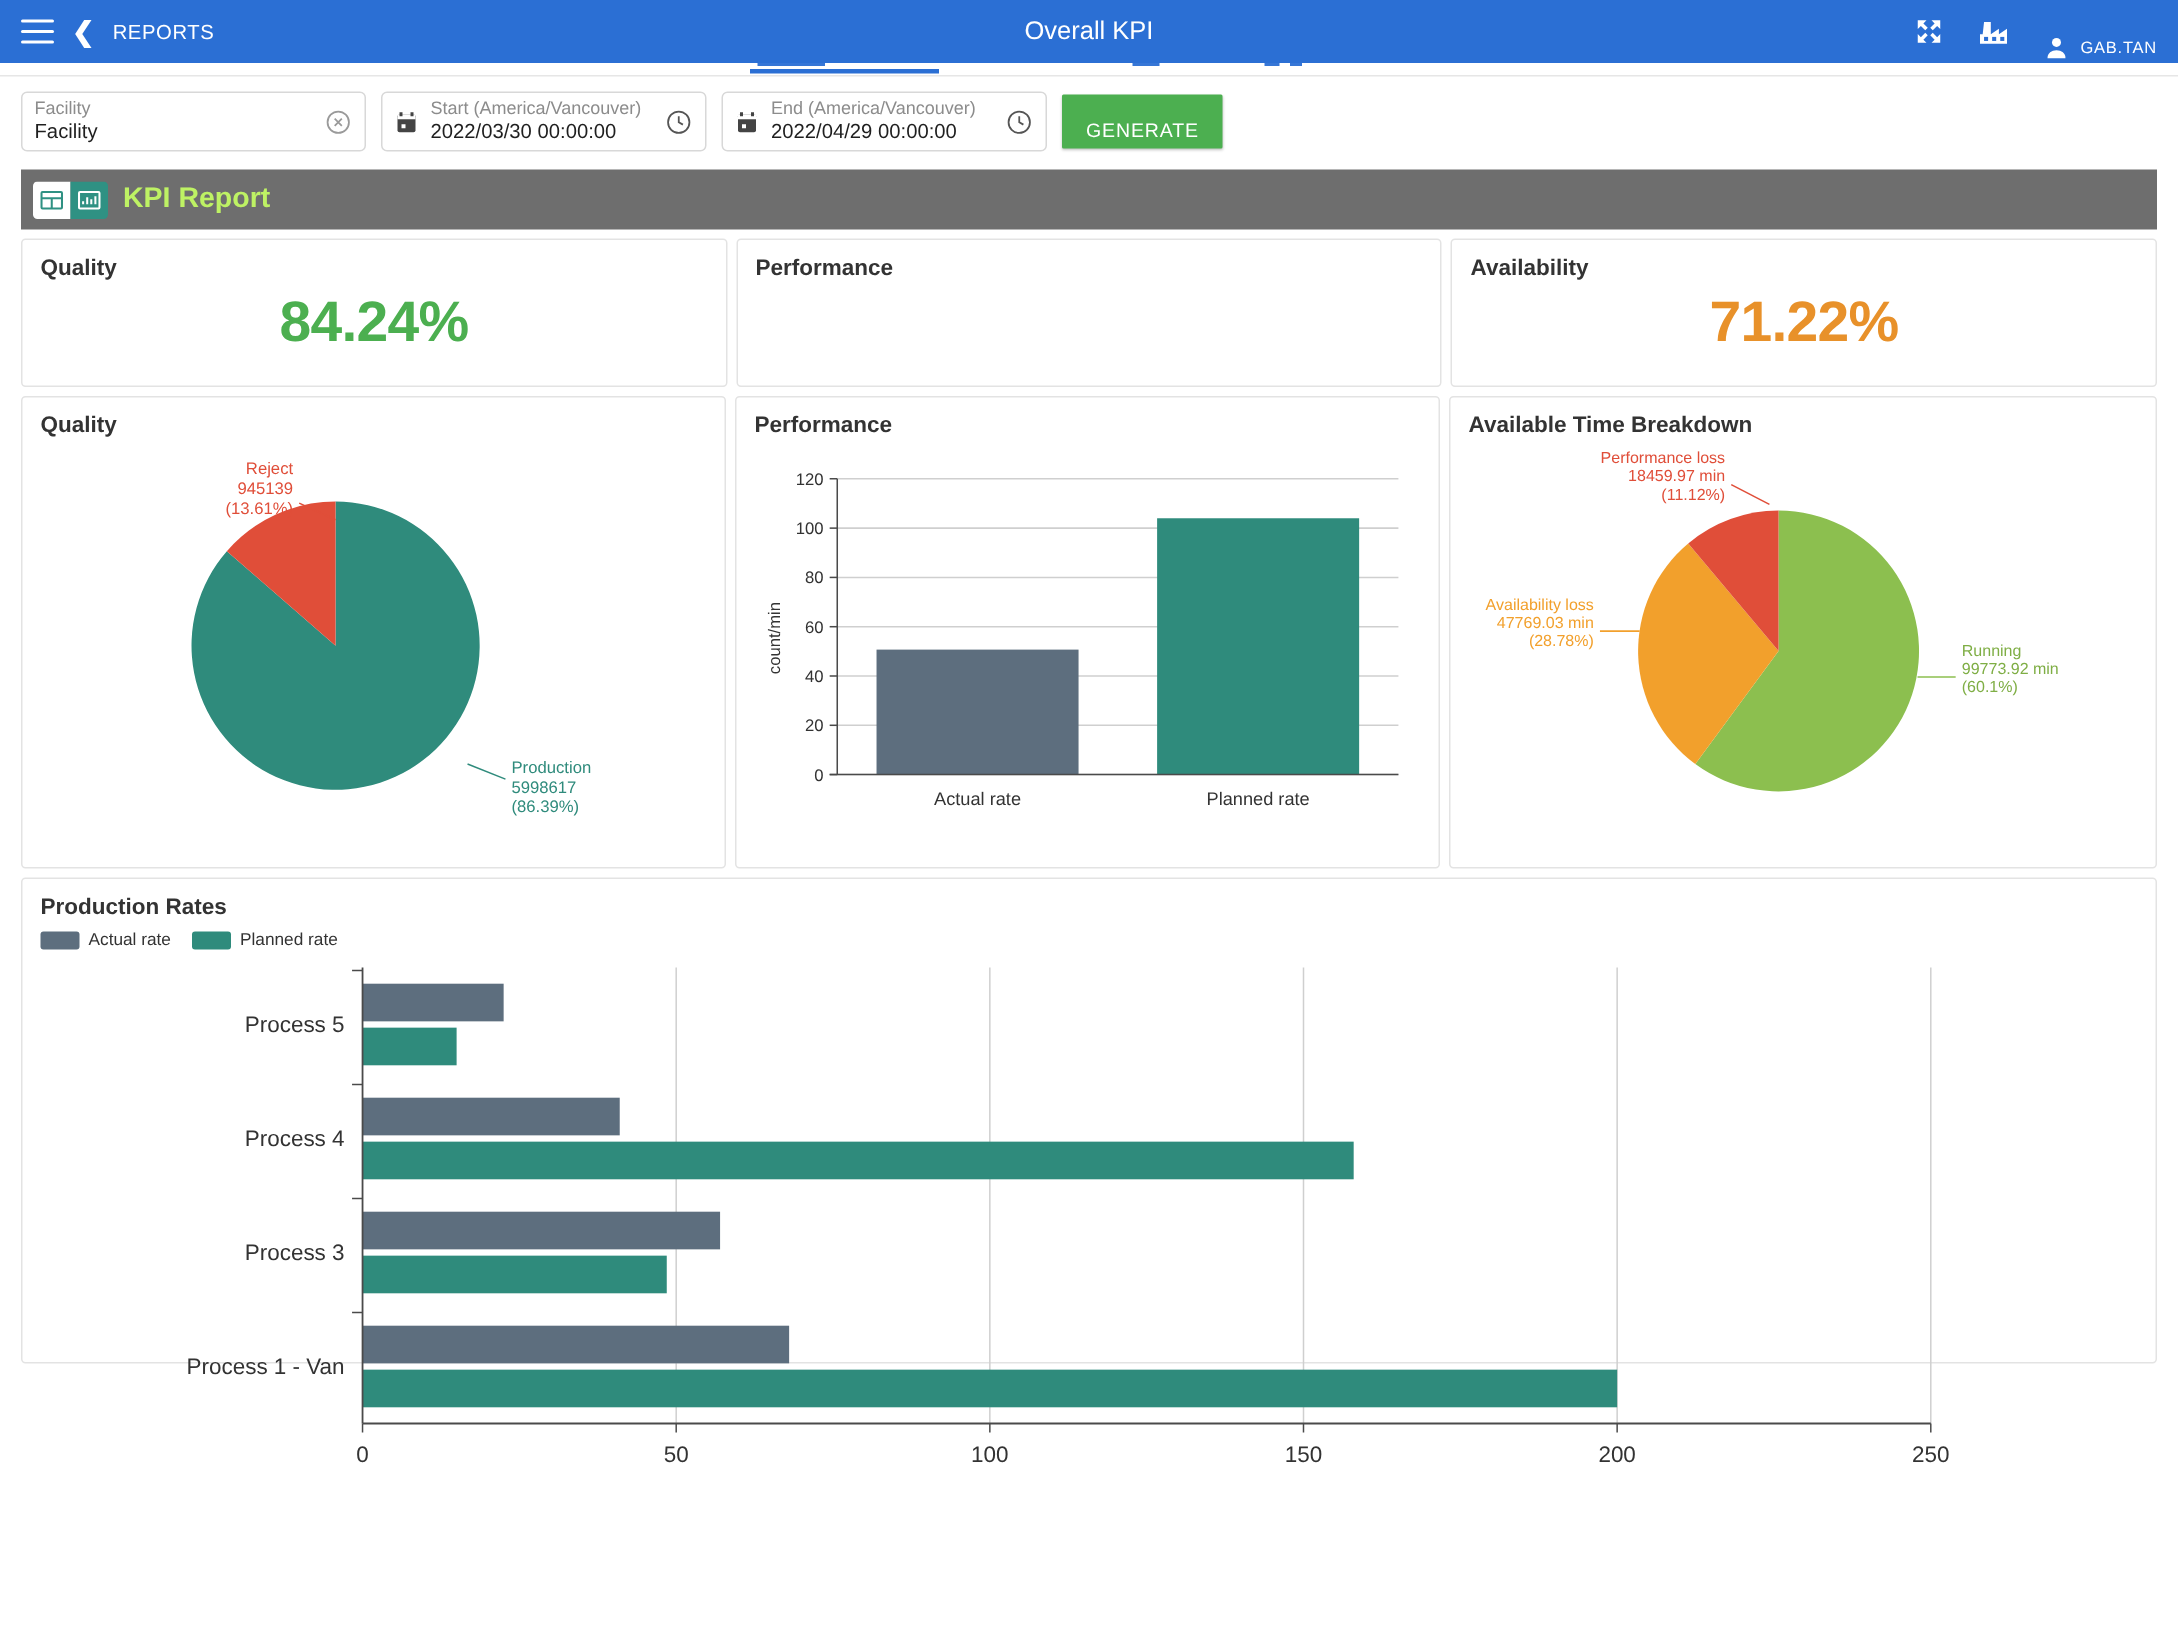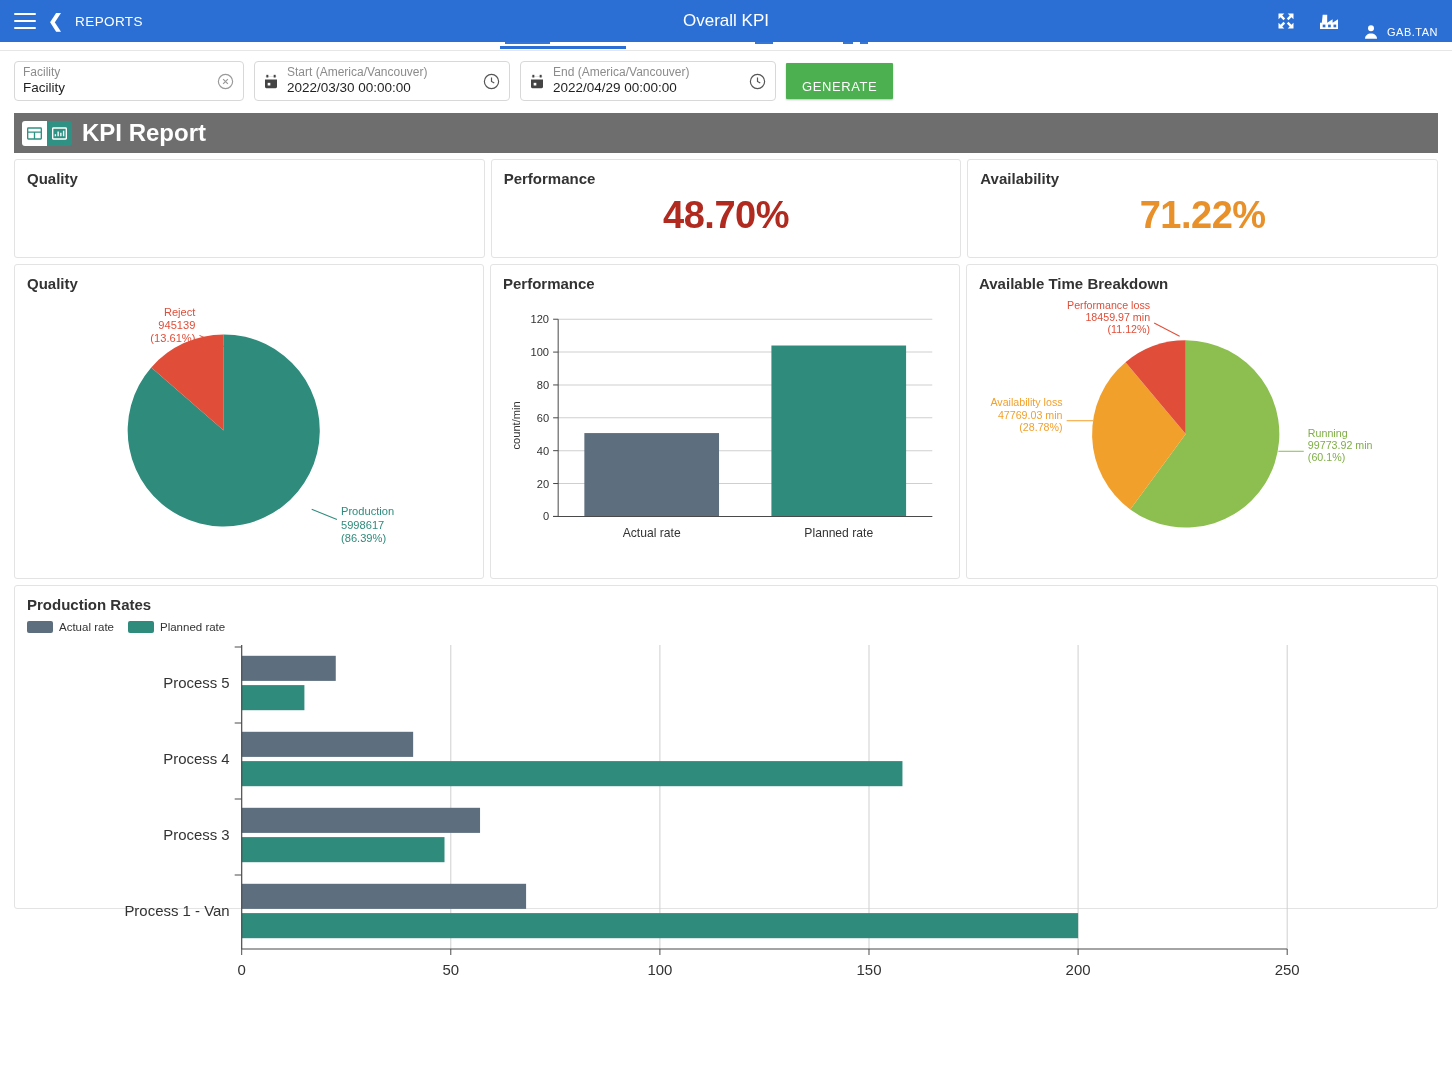--- a/index.html
+++ b/index.html
@@ -69,21 +69,21 @@
     position: relative;
     height: 40px;
     border: 1px solid #d8d8d8;
     border-radius: 4px;
     background: #fff;
     display: flex; align-items: center;
     padding: 0 8px;
     gap: 8px;
   }
   .field.facility { width: 230px; }
-  .field.date { width: 256px; }
+  .field.date { width: 217px; }
   .field-texts { display: flex; flex-direction: column; justify-content: center; line-height: 1.15; flex: 1; }
   .field-label { font-size: 12px; color: #8c8c8c; }
   .field-value { font-size: 13.5px; color: #1f1f1f; }
   .field-icon { color: #555; display: flex; align-items: center; }
   .field-trailing { color: #9a9a9a; display: flex; align-items: center; cursor: pointer; }
   .generate-btn {
     height: 36px;
     padding: 16px 16px;
     background: #4caf50;
     color: #fff;
@@ -107,21 +107,21 @@
     gap: 10px;
   }
   .view-toggle { display: flex; border-radius: 3px; overflow: hidden; }
   .view-toggle > div {
     width: 25px; height: 25px;
     display: flex; align-items: center; justify-content: center;
     cursor: pointer;
   }
   .vt-table { background: #ffffff; color: #2f9e8f; }
   .vt-chart { background: #2f9183; color: #ffffff; }
-  .report-title { color: #ffffff; font-size: 24px; font-weight: bold; }
+  .report-title { color: #bef264; font-size: 19px; font-weight: bold; }
 
   
   .kpi-row {
     display: flex; gap: 6px;
     margin: 6px 14px 0 14px;
   }
   .kpi-card {
     flex: 1;
     background: #fff;
     border: 1px solid #e3e3e3;
@@ -298,24 +298,24 @@
         <path d="M6 15v-3M10 15V8M14 15v-5M18 15V7"></path>
       </svg>
     </div>
   </div>
   <span class="report-title">KPI Report</span>
 </div>
 
 <div class="kpi-row">
   <div class="kpi-card">
     <span class="kpi-label">Quality</span>
+    <span class="kpi-value" id="kpi0" style="color: rgb(76, 175, 80);">84.24%</span>
   </div>
   <div class="kpi-card">
     <span class="kpi-label">Performance</span>
-    <span class="kpi-value" id="kpi1" style="color: rgb(176, 42, 32);">48.70%</span>
   </div>
   <div class="kpi-card">
     <span class="kpi-label">Availability</span>
     <span class="kpi-value" id="kpi2" style="color: rgb(232, 145, 42);">71.22%</span>
   </div>
 </div>
 
 <div class="panels-row">
 
   <div class="panel quality">

